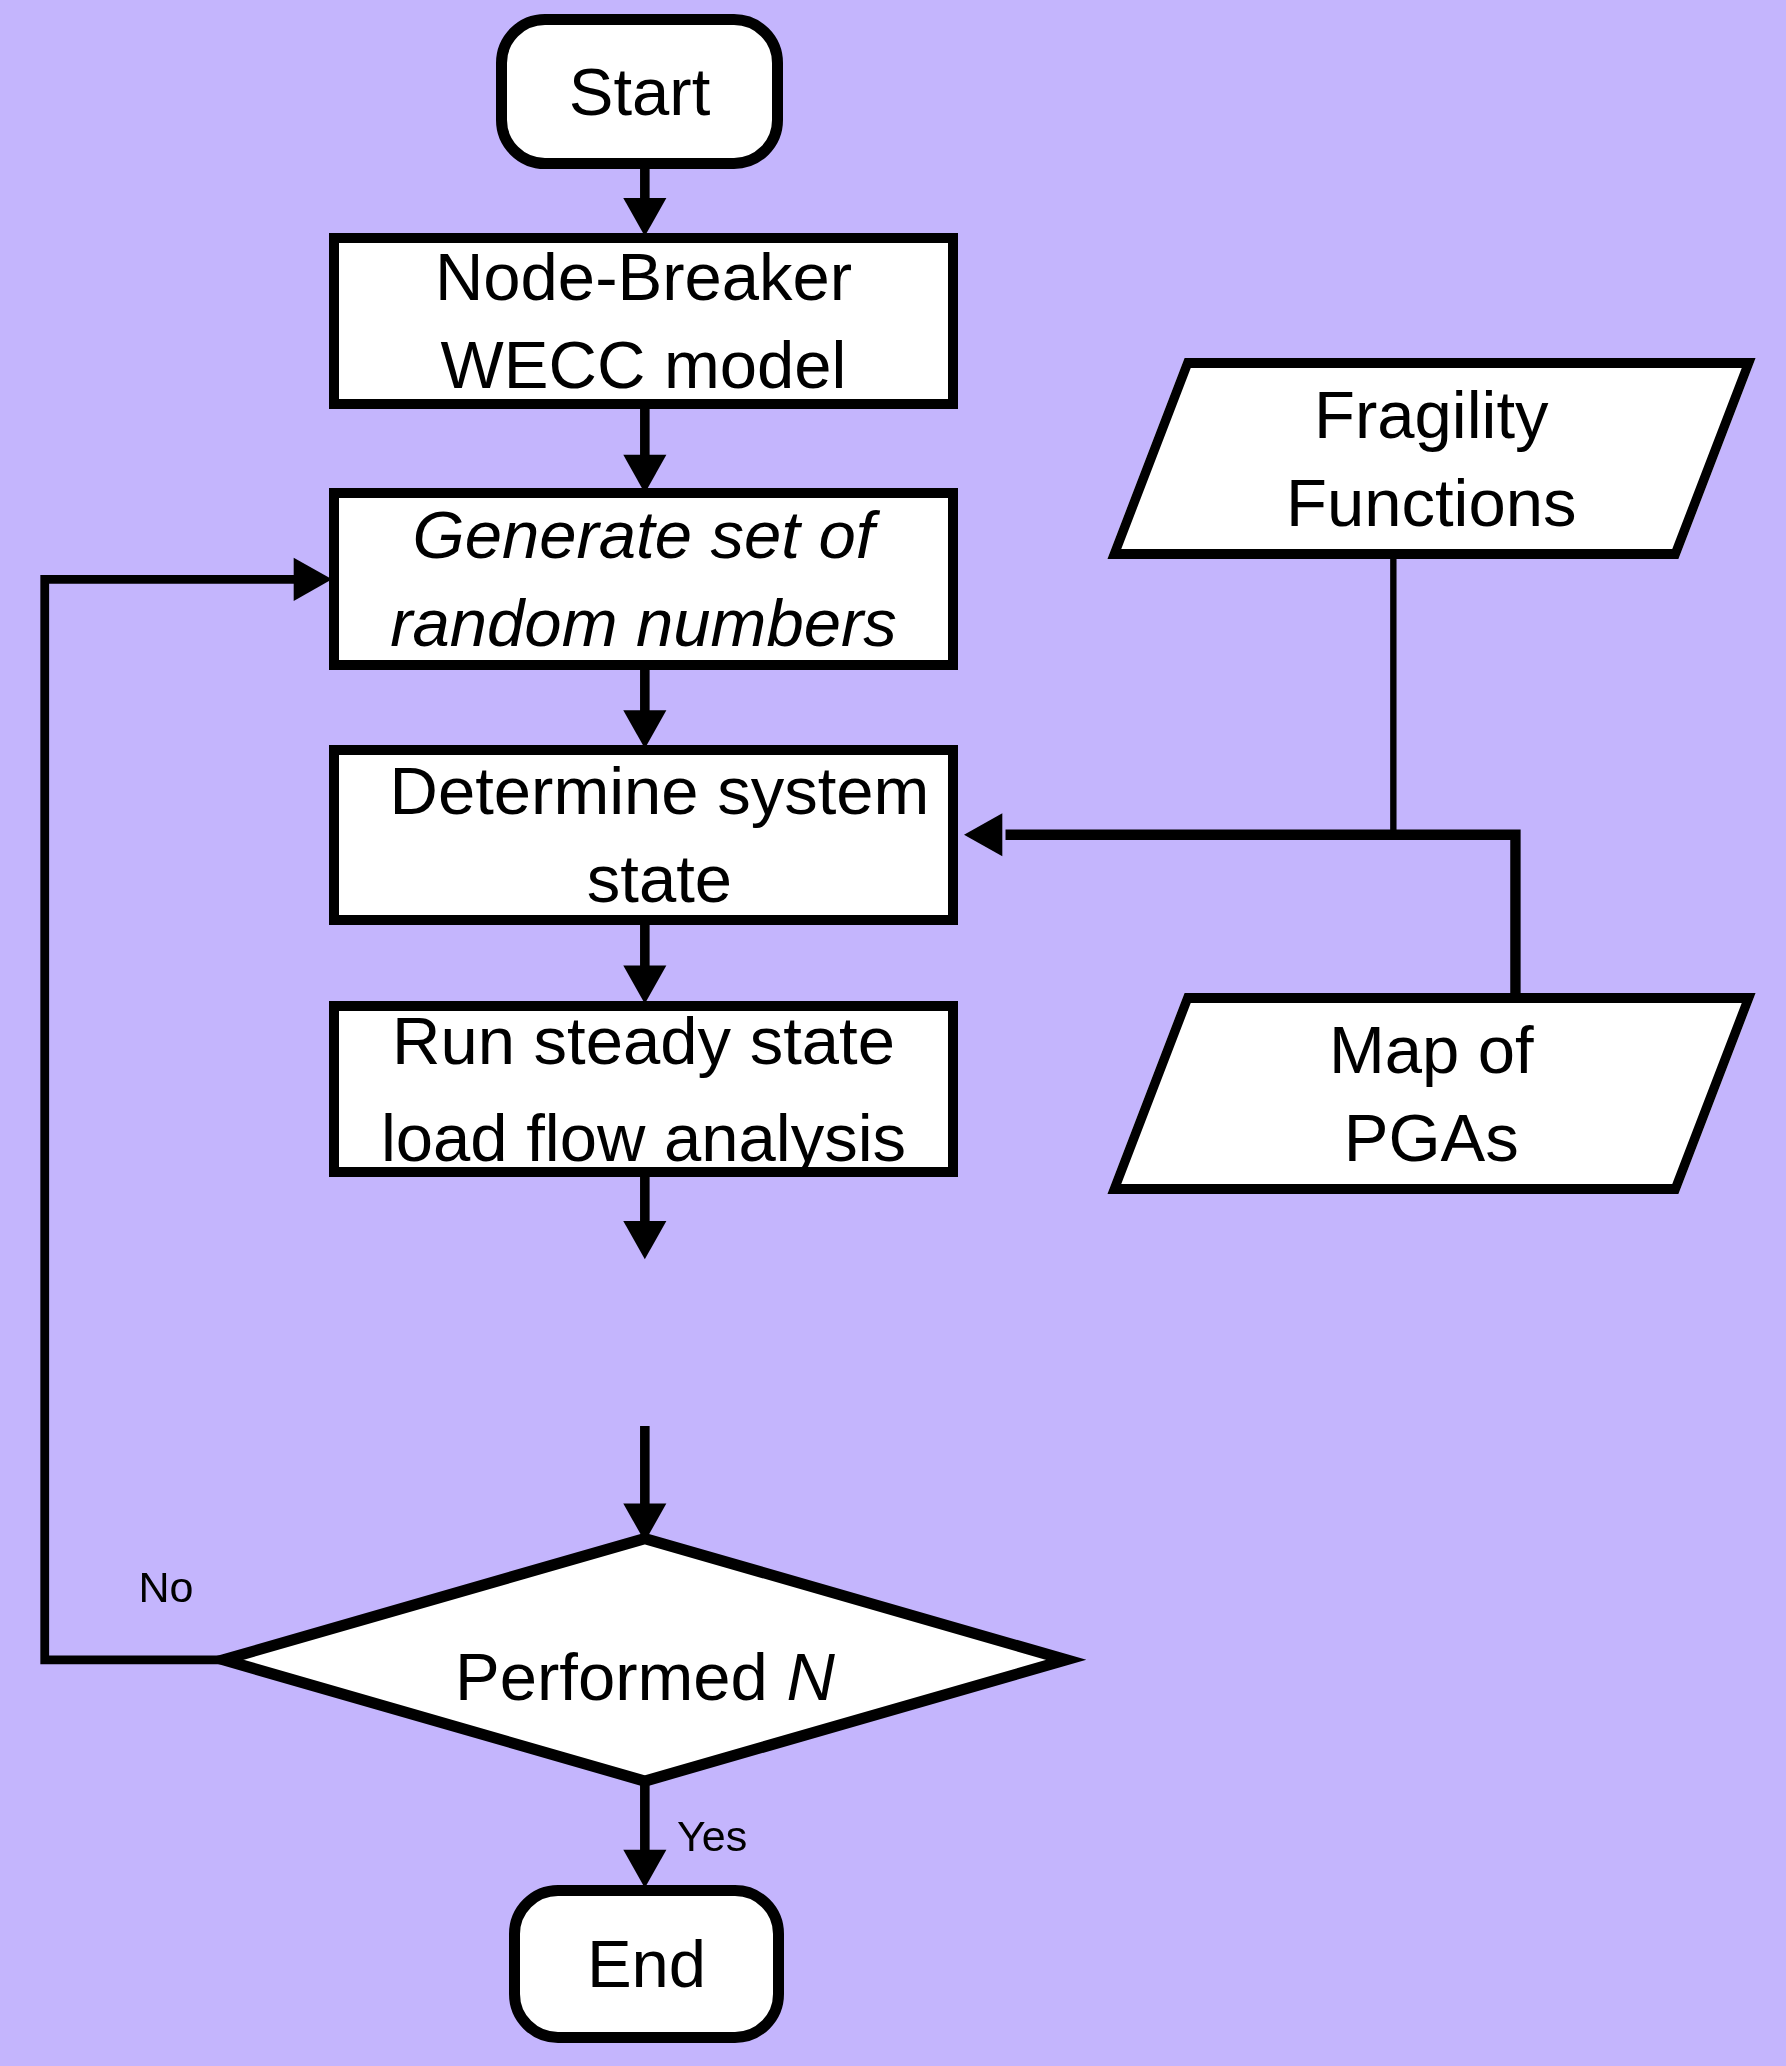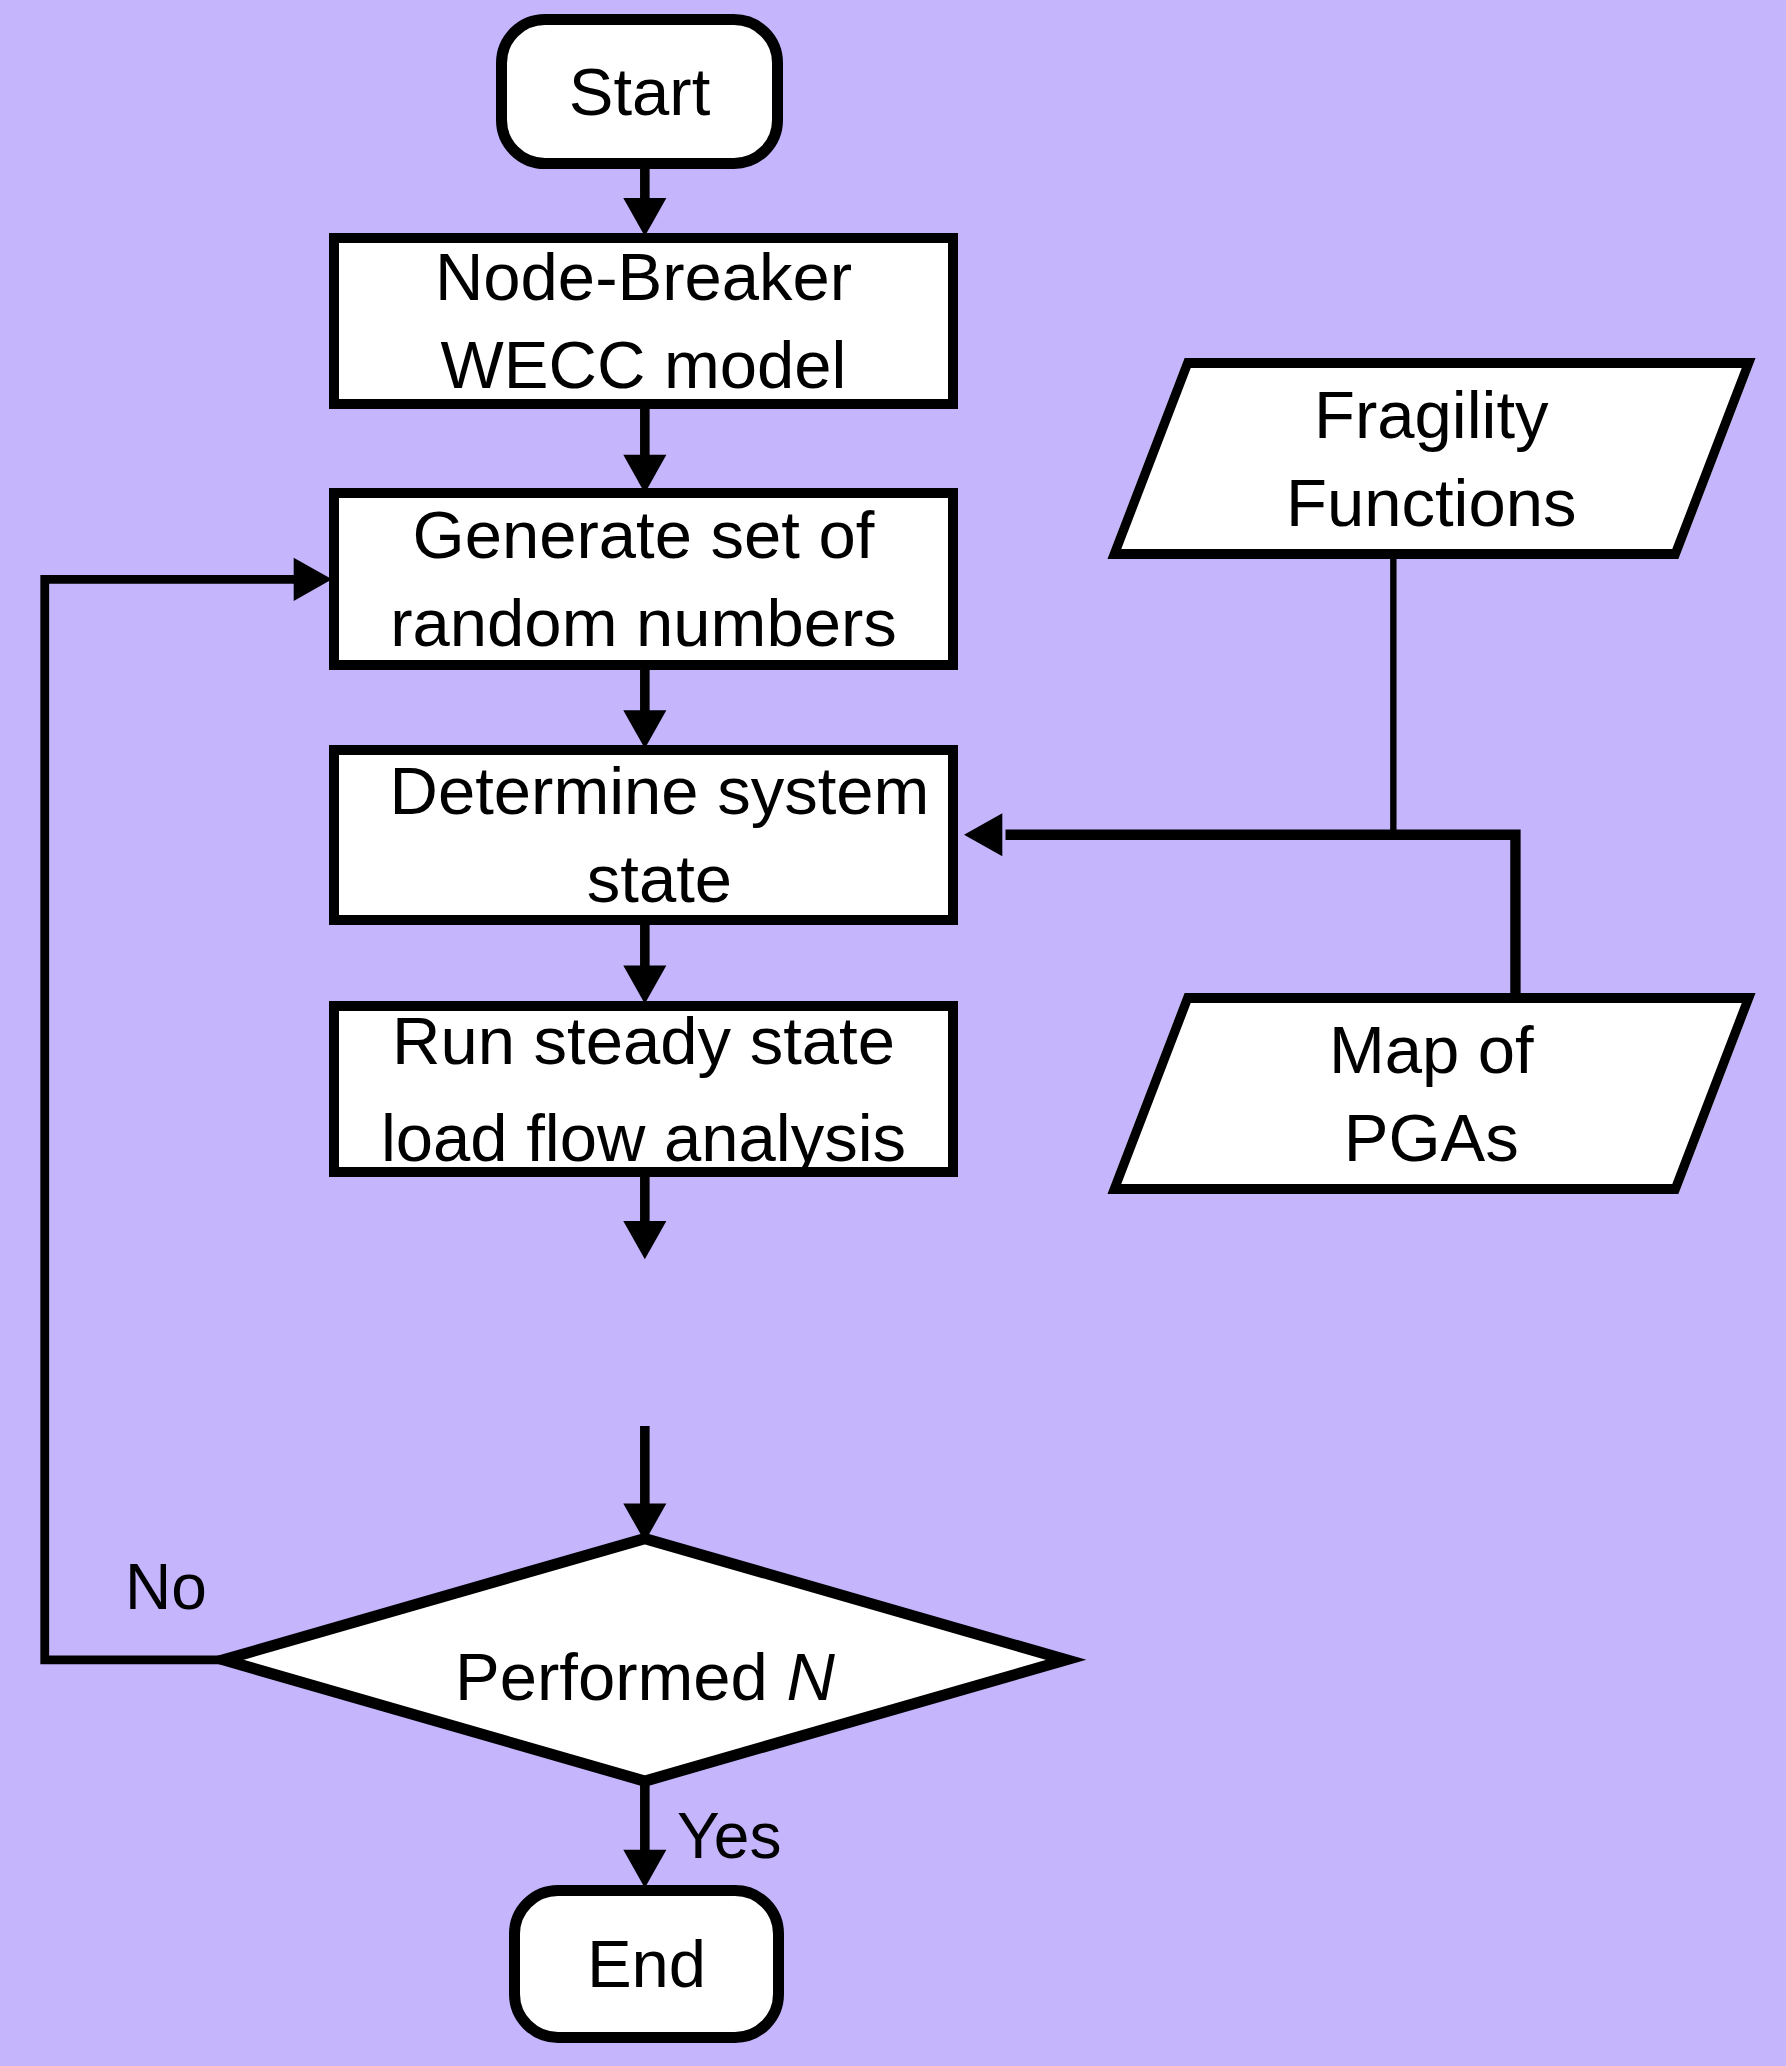--- a/index.html
+++ b/index.html
@@ -40,28 +40,28 @@
     text-align:center;
     font-size:67px;
     line-height:88px;
     white-space:nowrap;
     background:transparent;
     margin-top:16px;
   }
   .edge-label{
     position:absolute;
     z-index:3;
-    font-size:64px;
+    font-size:43px;
     line-height:80px;
     white-space:nowrap;
   }
   .it{font-style:italic;}
   #n-start{left:496px;top:14.4px;width:287px;height:155px;}
   #n-box1{left:329px;top:233px;width:629px;height:176px;}
-  #n-box2{left:329px;top:488px;width:629px;height:182px;}
+  #n-box2{left:329px;top:488px;width:629px;height:182px;font-style:italic;}
   #n-box3{left:329px;top:745px;width:629px;height:180px;padding-left:32px;}
   #n-box4{left:329px;top:1001px;width:629px;height:176px;gap:9px;}
   #n-box5{left:329px;top:1256px;width:629px;height:176px;}
   #n-end{left:509px;top:1885px;width:275px;height:158px;justify-content:center;}
   #n-frag{left:1146px;top:358px;width:571px;height:201px;}
   #n-map{left:1146px;top:993px;width:571px;height:201px;}
   #n-decision-text{left:326px;top:1579px;width:638px;height:163px;}
   #label-no{left:94px;top:1547px;width:144px;text-align:center;}
   #label-yes{left:677px;top:1796px;width:176px;text-align:left;}
 </style>

